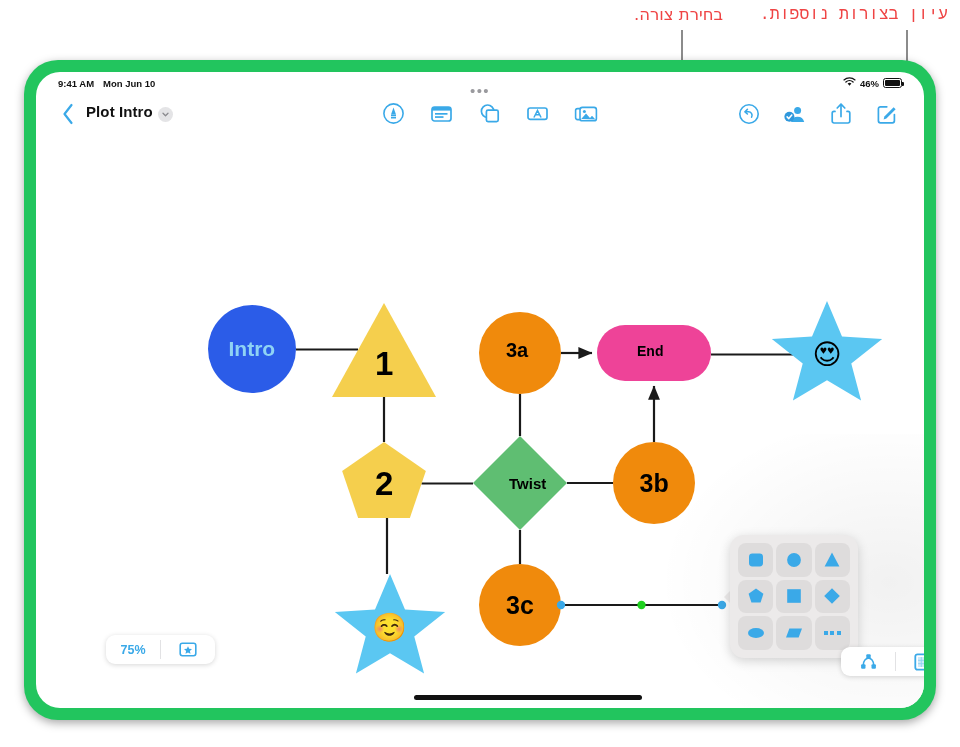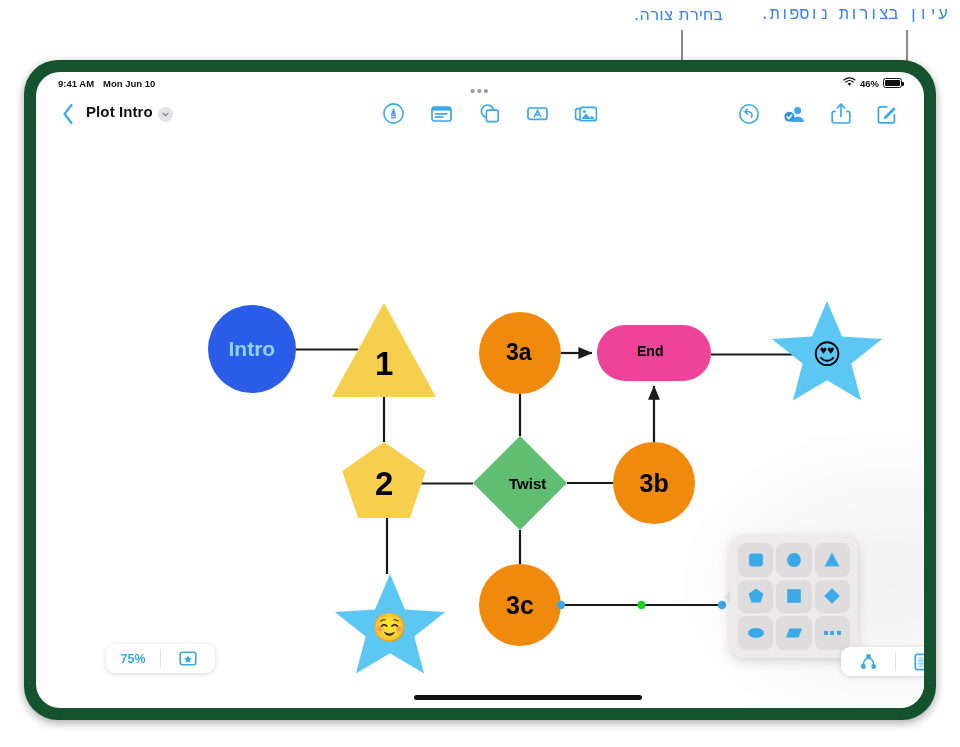--- a/index.html
+++ b/index.html
@@ -9,41 +9,41 @@
     font-family: "Liberation Sans", sans-serif;
     overflow: hidden;
   }
 
   #stage { position: relative; width: 960px; height: 747px; }
 
   
   .callout {
     position: absolute;
     font-size: 16.5px;
-    color: #3b82f6;
+    color: #ef4444;
     direction: rtl;
     white-space: nowrap;
     font-family: "DejaVu Sans", "Liberation Sans", sans-serif;
   }
   #callout-browse { top: 5px; right: 12px; font-family: Liberation Mono, monospace; }
   #callout-choose { top: 5px; right: 237px; }
 
   .leader {
     position: absolute;
     background: #8b8b8b;
   }
   .leader-v { width: 1.6px; }
   .leader-h { height: 1.6px; }
 
   
   #device {
     position: absolute;
     left: 24px; top: 60px;
     width: 912px; height: 660px;
-    background: #14532d;
+    background: #22c55e;
     border-radius: 34px;
     box-shadow: 0 3px 10px rgba(0,0,0,.35);
   }
   #screen {
     position: absolute;
     left: 12px; top: 12px;
     width: 888px; height: 636px;
     background: #ffffff;
     border-radius: 24px;
     overflow: hidden;
@@ -165,21 +165,21 @@
 
   
   .pillbar {
     position: absolute;
     background: #ffffff;
     border-radius: 9px;
     box-shadow: 0 1px 5px rgba(0,0,0,.16);
     display: flex; align-items: center;
     height: 29px;
   }
-  #zoom-bar { left: 22px; bottom: 35px; }
+  #zoom-bar { left: 22px; bottom: 44px; }
   #viewopts-bar { right: 22px; bottom: 32px; }
   .pill-btn {
     display: flex; align-items: center; justify-content: center;
     height: 29px; min-width: 36px; padding: 0 9px;
     font-size: 12.5px; font-weight: bold; color: #3aa9e8;
   }
   .pill-div { width: 1px; height: 19px; background: #e2e2e4; }
   #home-indicator {
     position: absolute; left: 50%; bottom: 8px;
     transform: translateX(-50%);
@@ -353,21 +353,21 @@
               <circle cx="557.5" cy="471" r="4.2" fill="#1FD11F"></circle>
               <circle cx="638" cy="471" r="4.2" fill="#3AA9E8"></circle>
             </g>
         </svg>
 
         <div id="node-labels-layer">
             <div class="node-label" style="color: rgb(143, 211, 244); font-size: 21px; left: 144.5px; top: 203px; width: auto;">Intro</div>
             <div class="node-label" style="color: rgb(0, 0, 0); font-size: 33px; left: 291px; top: 211.1px; width: auto;">1</div>
             <div class="node-label" style="color: rgb(0, 0, 0); font-size: 33px; left: 291px; top: 331px; width: auto;">2</div>
             <div class="node-label" style="color: rgb(0, 0, 0); font-size: 15px; left: 425px; top: 340.5px; width: auto;">Twist</div>
-            <div class="node-label" style="color: rgb(0, 0, 0); font-size: 23px; left: 422px; top: 204.5px; width: auto;">3a</div>
+            <div class="node-label" style="color: rgb(0, 0, 0); font-size: 20px; left: 422px; top: 204.5px; width: auto;">3a</div>
             <div class="node-label" style="color: rgb(0, 0, 0); font-size: 25px; left: 555.5px; top: 334.5px; width: auto;">3b</div>
             <div class="node-label" style="color: rgb(0, 0, 0); font-size: 25px; left: 422px; top: 456.5px; width: auto;">3c</div>
             <div class="node-label" style="color: rgb(0, 0, 0); font-size: 14px; left: 553px; top: 208.5px; width: auto;">End</div>
             <div class="emoji" style="font-size: 28px; left: 685px; top: 203.52px; width: 116px;">😍</div>
             <div class="emoji" style="font-size: 28px; left: 248px; top: 476.52px; width: 116px;">☺️</div>
           </div>
 
         <div id="glow"></div>
 
         <div id="popover-tail"></div>

